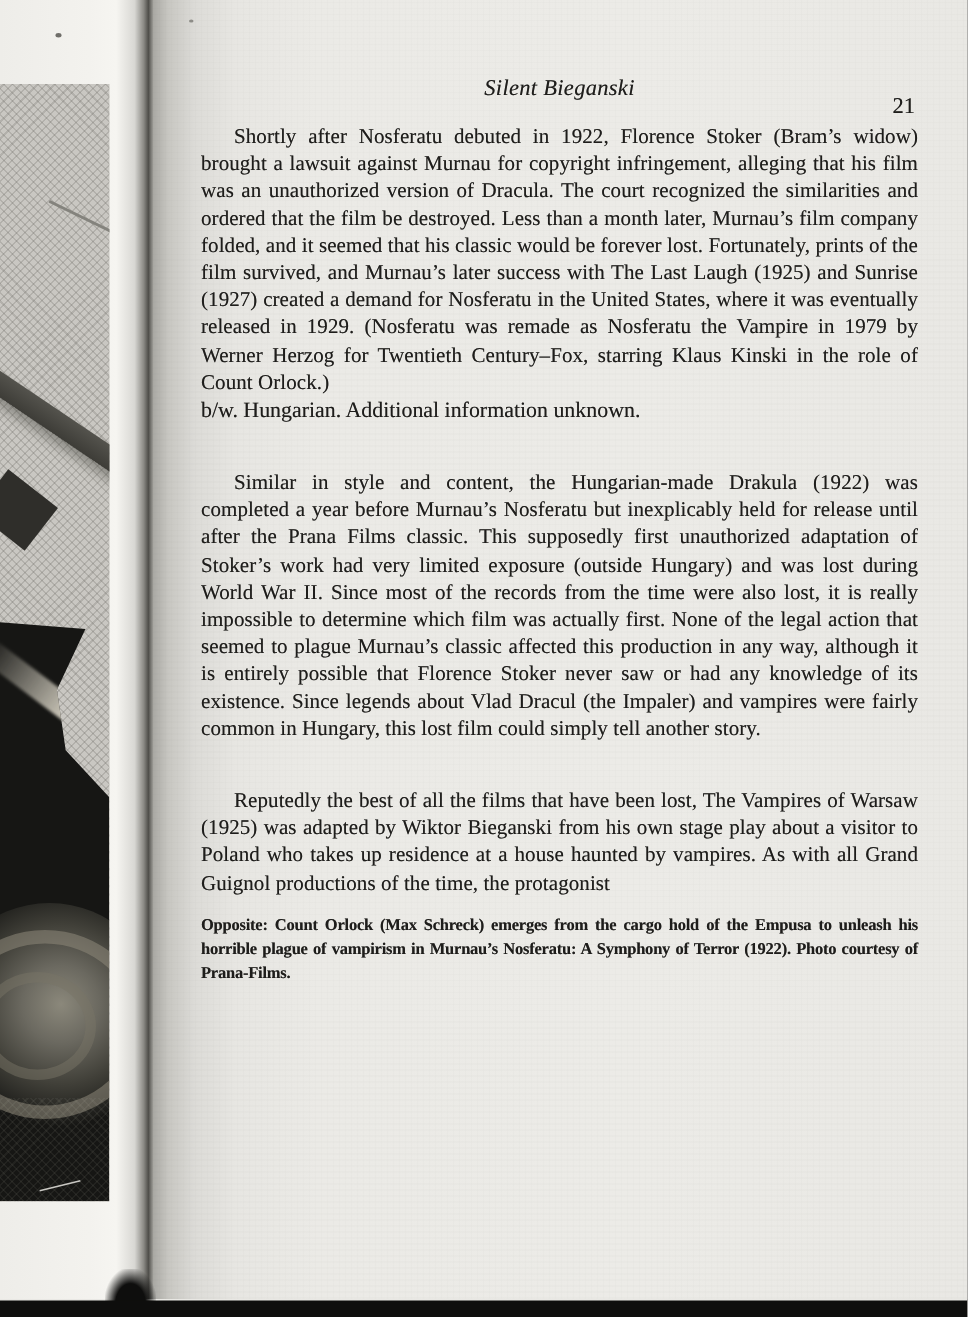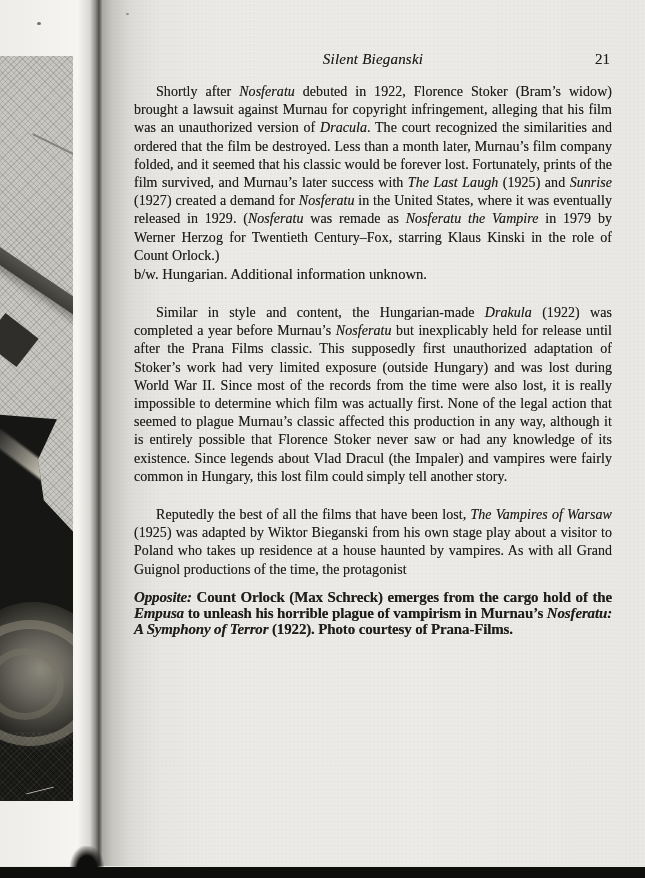--- a/index.html
+++ b/index.html
@@ -55,33 +55,33 @@
   .speck1{position:absolute;left:37px;top:22px;width:4px;height:3px;border-radius:50%;background:#6f6e69;}
   .speck2{position:absolute;left:126px;top:13px;width:3px;height:2px;border-radius:50%;background:#8d8c87;}
   .scratch{position:absolute;left:26px;top:790px;width:28px;height:1px;background:#c9c8c3;transform:rotate(-14deg);}
   
   .text-col{
     position:absolute;left:134px;top:50px;width:478px;
     text-shadow:0 0 .35px rgba(30,29,27,.55);
   }
   .running-head{position:relative;font-size:15px;line-height:18px;margin:0 0 15px 0;}
   .rh-title{display:block;text-align:center;font-style:italic;letter-spacing:.2px;}
-  .rh-num{position:absolute;right:2px;top:0;}
+  .rh-num{position:absolute;right:2px;top:12px;}
   p,h2{margin:0;}
   .body-par{font-size:14px;line-height:18.2px;text-align:justify;letter-spacing:.05px;}
   .indent{text-indent:22px;}
   .section-heading{font-size:19.5px;line-height:22px;font-weight:normal;letter-spacing:.2px;}
   .section-heading span + span{margin-left:7px;}
   .section-sub{font-size:14.6px;line-height:19px;}
   .sec-gap1{margin-top:11px;}
   .sec-gap2{margin-top:20px;}
-  .par-gap{margin-top:20px;}
-  .caption{font-size:15px;line-height:16.2px;font-weight:bold;text-align:justify;
+  .par-gap{margin-top:30px;}
+  .caption{font-size:11px;line-height:16.2px;font-weight:bold;text-align:justify;
     letter-spacing:-.15px;margin-top:10px;}
-  .it{font-style:italic;}
+  .it{}
   .bd{font-weight:bold;}
 </style>
 </head>
 <body>
 
 <div class="scan">
 
   <div class="page-left">
     <div class="photo">
       <div class="weave"></div>

